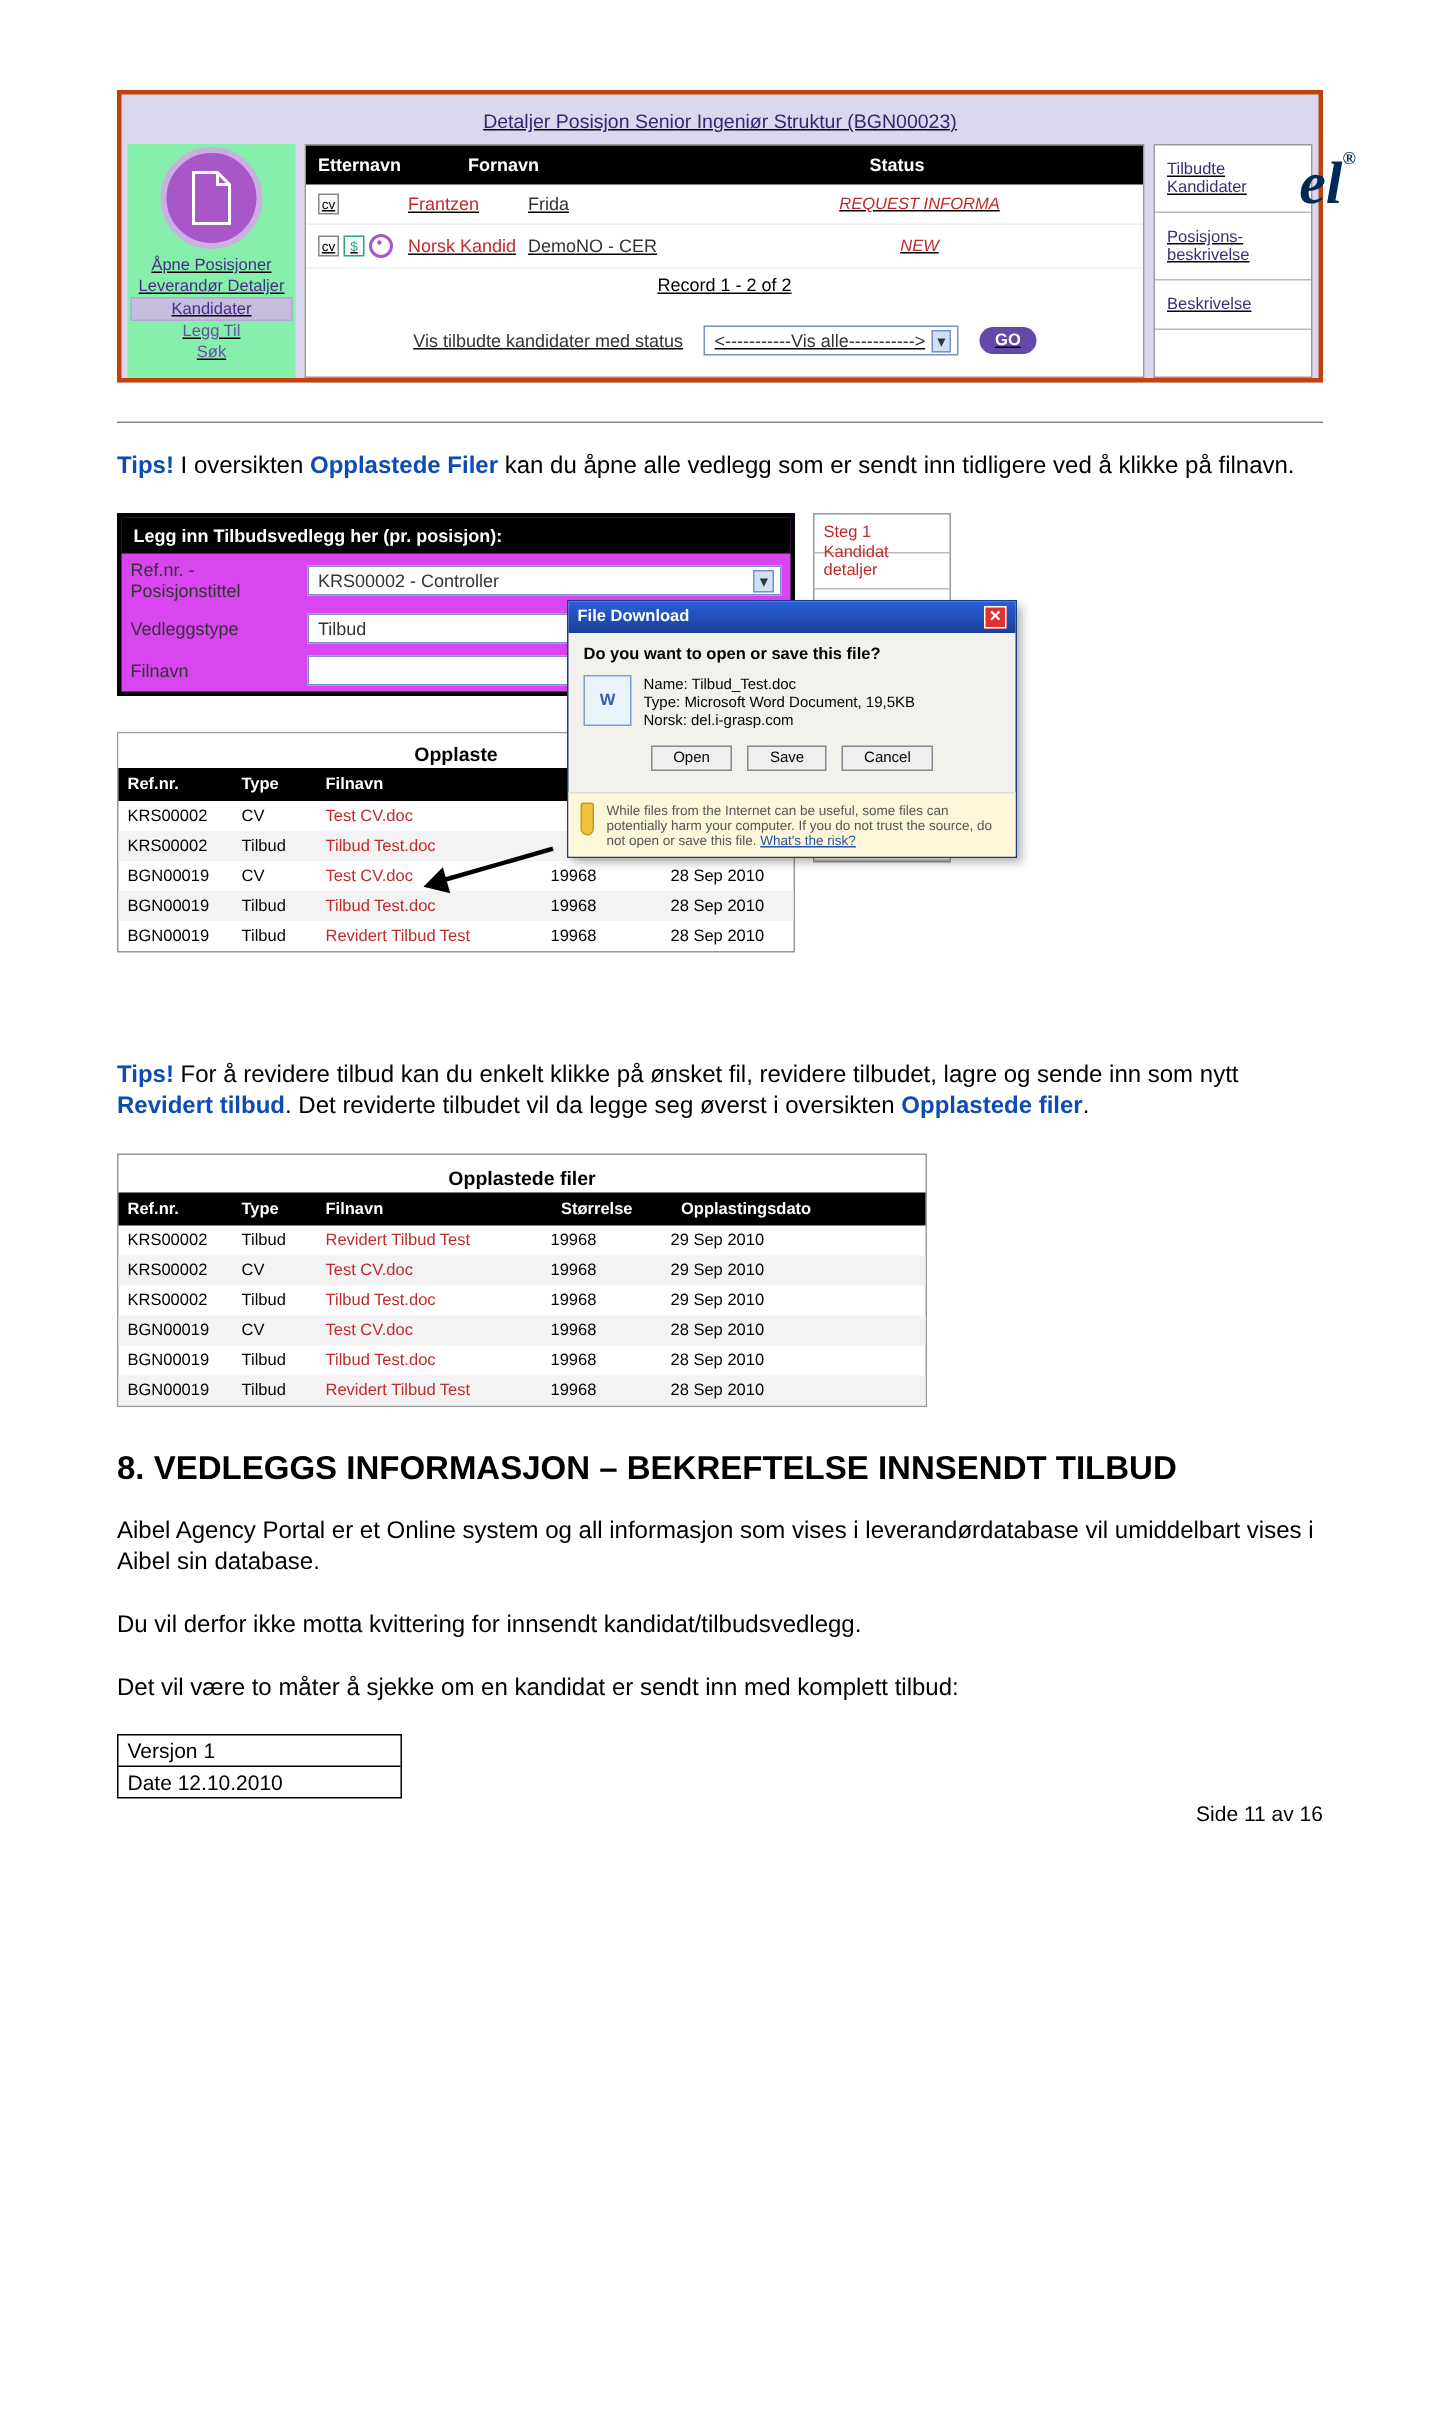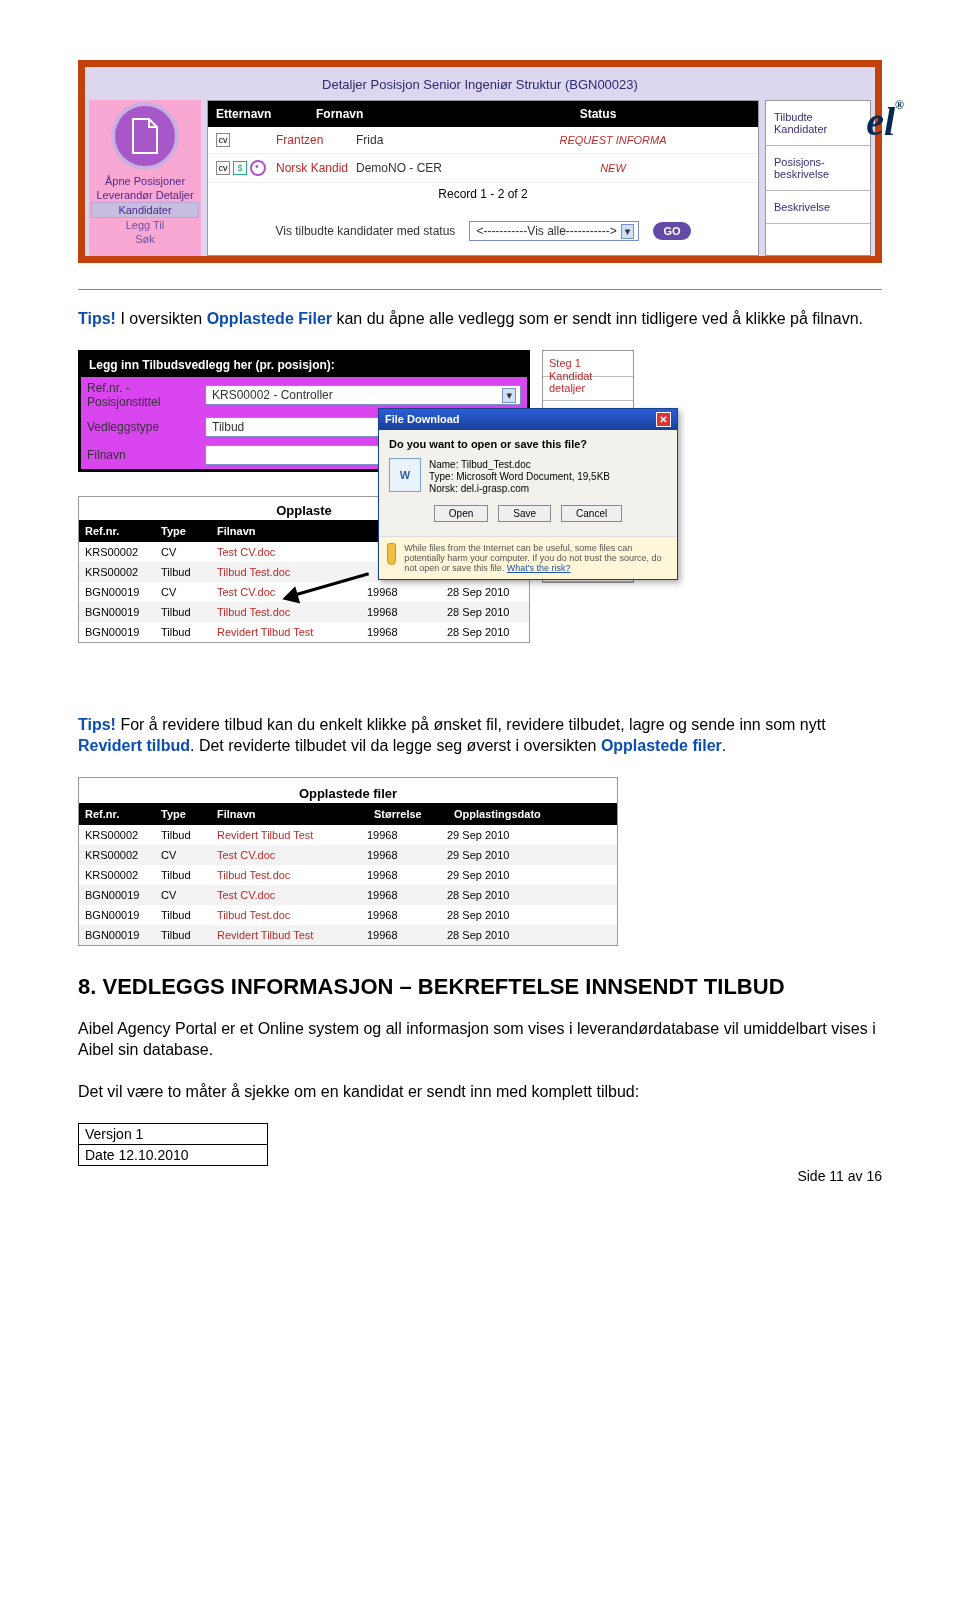--- a/index.html
+++ b/index.html
@@ -9,35 +9,36 @@
     background: #fff;
     color: #000;
     font-size: 14px;
     width: 960px;
   }
   .page { padding: 60px 78px 20px 78px; position: relative; }
   .header-rule { border: none; border-top: 1px solid #888; margin: 0 0 18px 0; }
 
   
   .ss1 {
-    border: 7px solid #c2410c;
+    border: 3px solid #c2410c;
     background: #dcd6ee;
     padding: 4px 4px 0 4px;
     margin-bottom: 26px;
+    text-decoration: underline;
   }
   .ss1-titlebar {
     background: #dcd6ee;
     text-align: center;
     color: #2b2b6e;
     font-size: 13px;
     padding: 6px 0 8px 0;
   }
   .ss1-body { display: flex; gap: 6px; align-items: stretch; }
   .ss1-left {
-    width: 112px; background: #f9a8d4; text-align: center;
+    width: 112px; background: #86efac; text-align: center;
     font-size: 11px; padding: 2px;
   }
   .ss1-icon-wrap {
     width: 68px; height: 68px; border-radius: 50%;
     background: #a857c9; margin: 0 auto 4px auto;
     border: 4px solid #c9b0e0; display: flex;
     align-items: center; justify-content: center;
   }
   .doc-svg { width: 30px; height: 36px; }
   .ss1-nav div { color: #4a2a8a; padding: 1px 0; }
@@ -435,20 +436,21 @@
           <div class="c2">Tilbud</div>
           <div class="c3">Revidert Tilbud Test</div>
           <div class="c4">19968</div>
           <div class="c5">28 Sep 2010</div>
         </div>
       </div>
   </div>
 
   <h2 class="sec8">8. VEDLEGGS INFORMASJON – BEKREFTELSE INNSENDT TILBUD</h2>
   <p class="para">Aibel Agency Portal er et Online system og all informasjon som vises i leverandørdatabase vil umiddelbart vises i Aibel sin database.</p>
+  <p class="para">Du vil derfor ikke motta kvittering for innsendt kandidat/tilbudsvedlegg.</p>
   <p class="para">Det vil være to måter å sjekke om en kandidat er sendt inn med komplett tilbud:</p>
 
   <div class="foot-box">
     <div>Versjon 1</div>
     <div>Date 12.10.2010</div>
   </div>
   <div class="page-num">Side 11 av 16</div>
 
 </div>
 

